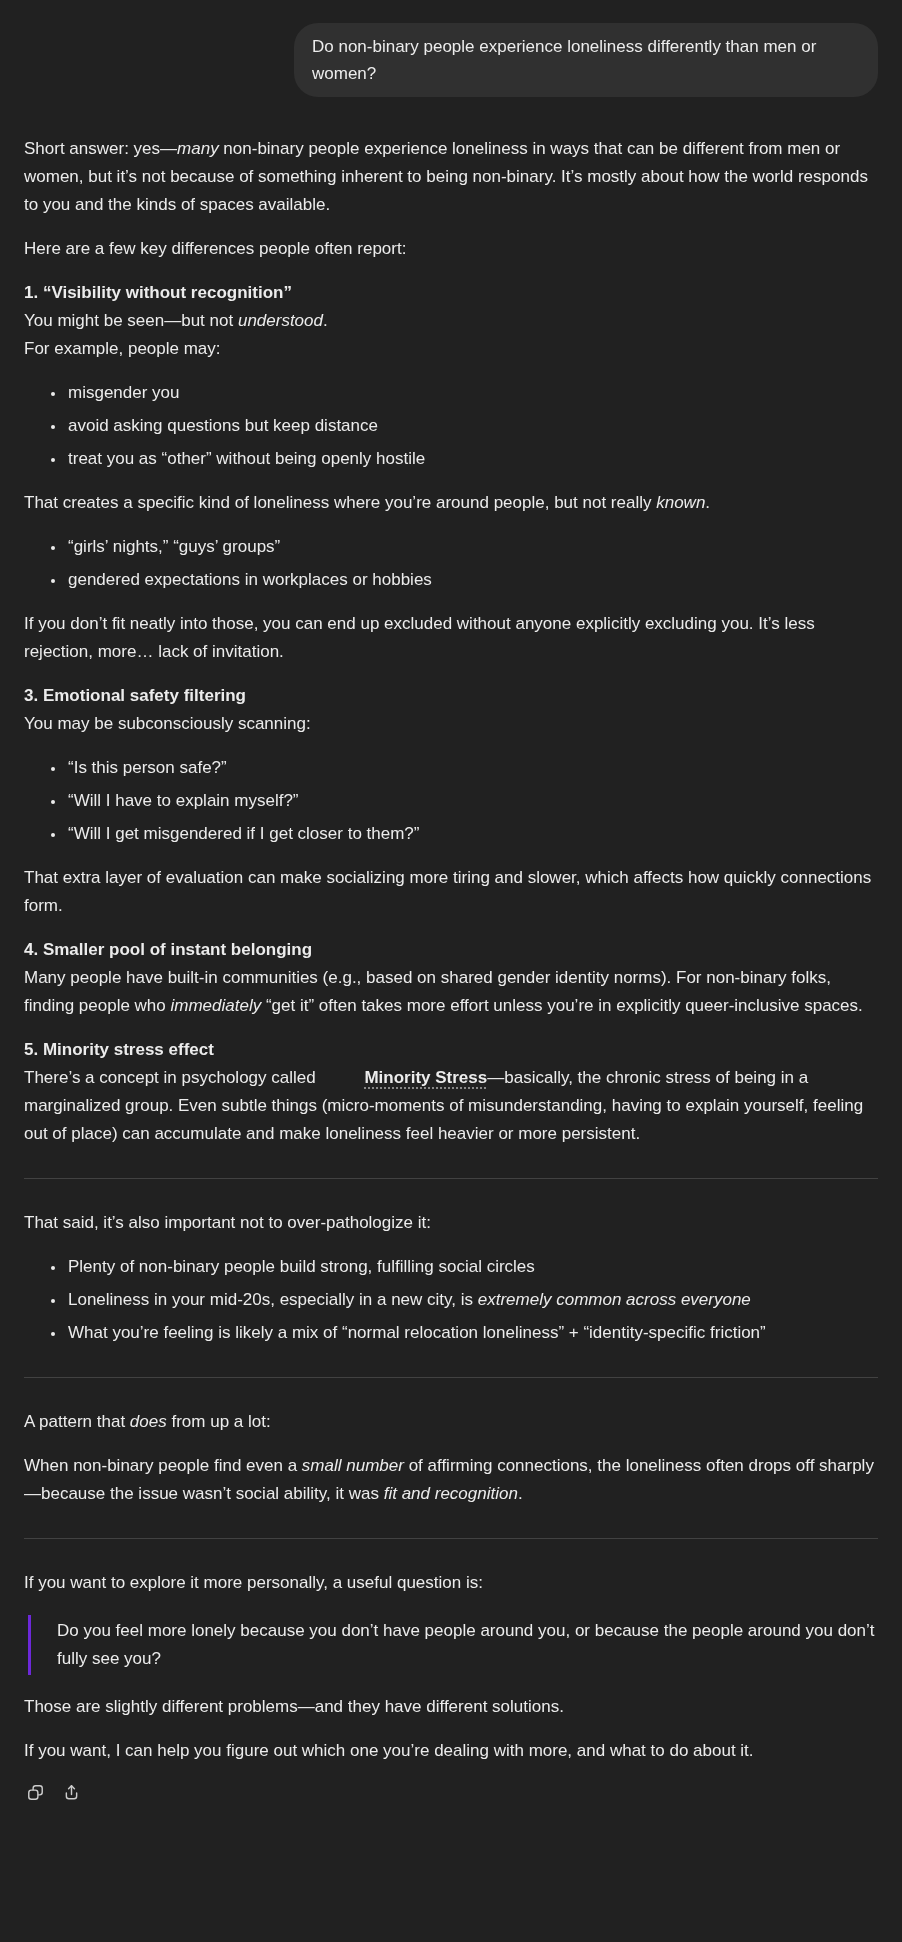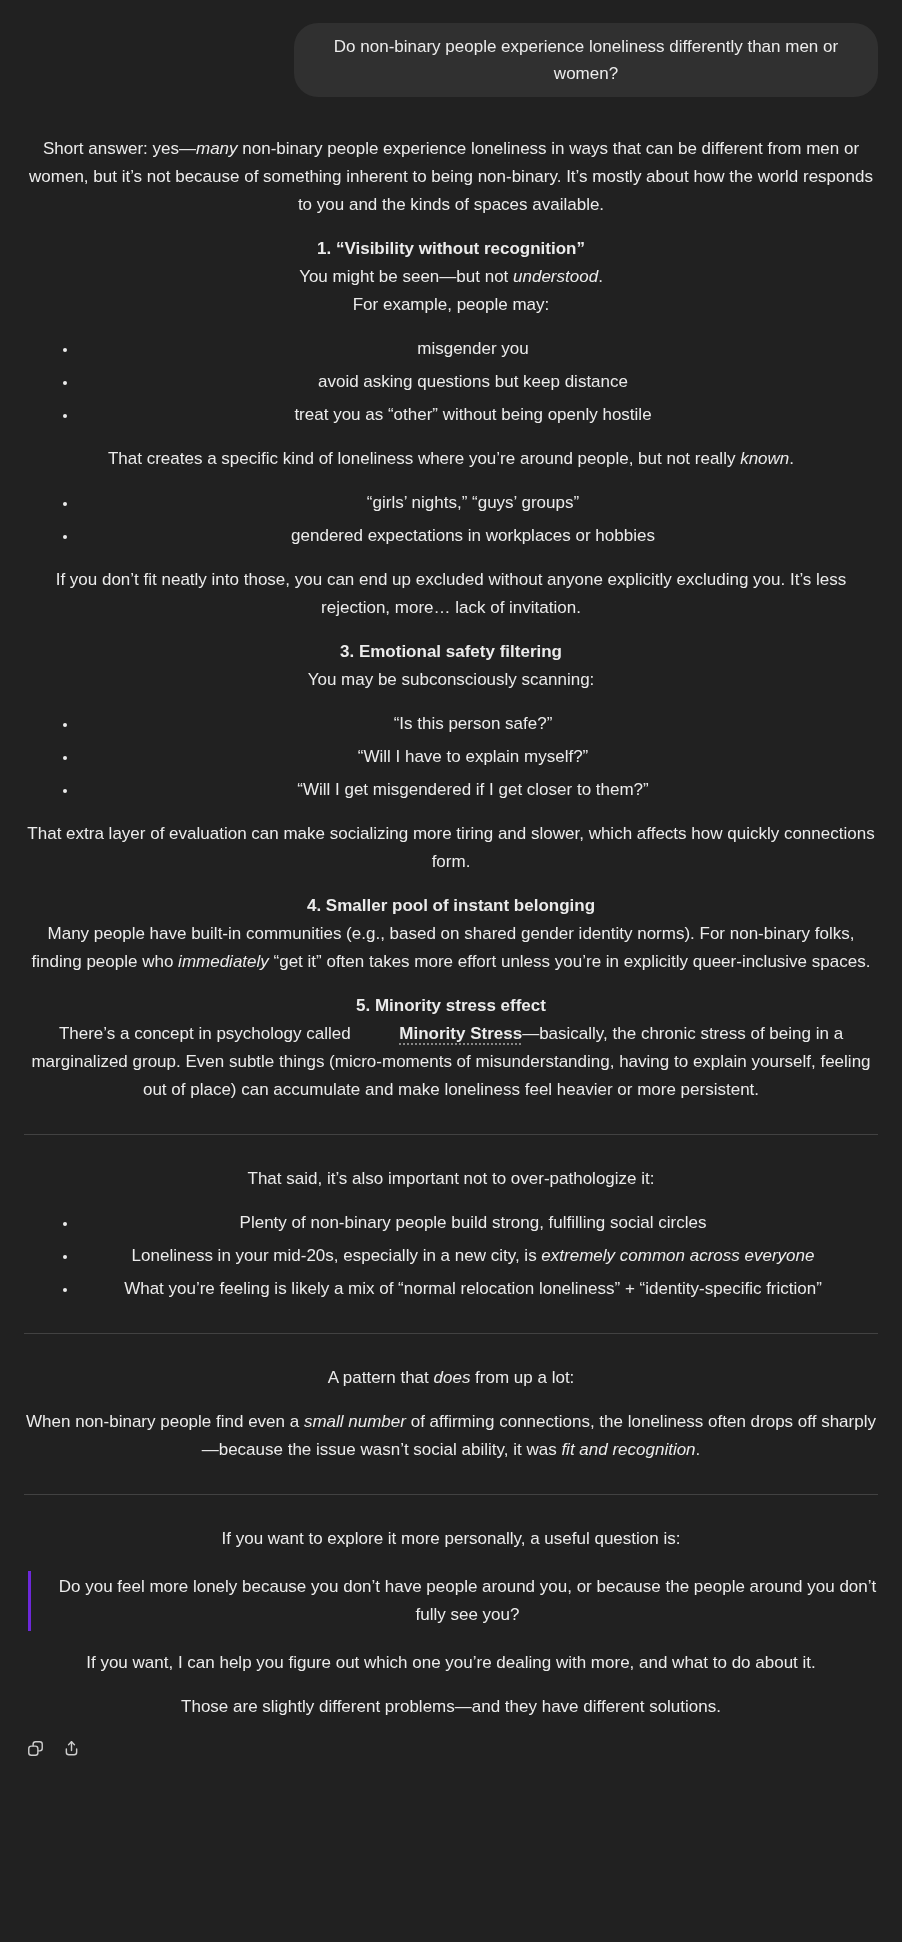--- a/index.html
+++ b/index.html
@@ -11,21 +11,20 @@
     color: #ececec;
     font-family: "Liberation Sans", "DejaVu Sans", sans-serif;
     font-size: 17px;
     line-height: 28px;
     overflow: hidden;
     -webkit-font-smoothing: antialiased;
   }
   .page {
     width: 902px;
     padding: 23px 24px 20px 24px;
-    text-align: center;
   }
   
   .user-row {
     display: flex;
     justify-content: flex-end;
     margin-bottom: 38px;
   }
   .user-bubble {
     background: #303030;
     border-radius: 24px;
@@ -34,21 +33,21 @@
     line-height: 27px;
     color: #ececec;
   }
   
   .assistant p { margin: 16px 0; }
   .assistant p:first-child { margin-top: 4px; }
   .assistant ul {
     margin: 12px 0 16px 0;
     padding-left: 42px;
   }
-  .assistant li { margin: 5px 12px; padding-left: 2px; }
+  .assistant li { margin: 5px 0; padding-left: 2px; }
   .assistant li::marker { color: #ececec; font-size: 0.85em; }
   .assistant hr {
     border: 0;
     border-top: 1px solid #424242;
     margin: 30px 0;
   }
   .assistant blockquote {
     margin: 18px 0 18px 4px;
     border-left: 3px solid #6d28d9;
     padding: 2px 0 2px 26px;
@@ -85,20 +84,21 @@
 <body>
 
 <div class="page">
 
   <div class="user-row">
     <div class="user-bubble">Do non-binary people experience loneliness differently than men or women?</div>
   </div>
 
   <div class="assistant">
       <p><span>Short answer: yes—</span><span class="i">many</span><span> non-binary people experience loneliness in ways that can be different from men or women, but it’s not because of something inherent to being non-binary. It’s mostly about how the world responds to you and the kinds of spaces available.</span></p>
+      <p><span>Here are a few key differences people often report:</span></p>
       <p><span class="b">1. “Visibility without recognition”</span><br><span>You might be seen—but not </span><span class="i">understood</span><span>.</span><br><span>For example, people may:</span></p>
       <ul>
         <li><span>misgender you</span></li>
         <li><span>avoid asking questions but keep distance</span></li>
         <li><span>treat you as “other” without being openly hostile</span></li>
       </ul>
       <p><span>That creates a specific kind of loneliness where you’re around people, but not really </span><span class="i">known</span><span>.</span></p>
       <ul>
         <li><span>“girls’ nights,” “guys’ groups”</span></li>
         <li><span>gendered expectations in workplaces or hobbies</span></li>
@@ -119,22 +119,22 @@
         <li><span>Plenty of non-binary people build strong, fulfilling social circles</span></li>
         <li><span>Loneliness in your mid-20s, especially in a new city, is </span><span class="i">extremely common across everyone</span></li>
         <li><span>What you’re feeling is likely a mix of “normal relocation loneliness” + “identity-specific friction”</span></li>
       </ul>
       <hr>
       <p><span>A pattern that </span><span class="i">does</span><span> from up a lot:</span></p>
       <p><span>When non-binary people find even a </span><span class="i">small number</span><span> of affirming connections, the loneliness often drops off sharply—because the issue wasn’t social ability, it was </span><span class="i">fit and recognition</span><span>.</span></p>
       <hr>
       <p><span>If you want to explore it more personally, a useful question is:</span></p>
       <blockquote><span>Do you feel more lonely because you don’t have people around you, or because the people around you don’t fully see you?</span></blockquote>
+      <p><span>Those are slightly different problems—and they have different solutions.</span></p>
       <p><span>If you want, I can help you figure out which one you’re dealing with more, and what to do about it.</span></p>
-      <p><span>Those are slightly different problems—and they have different solutions.</span></p>
     </div>
 
   <div class="actions">
     <button class="action-btn" aria-label="Copy">
       <span>
         <svg width="19" height="19" viewBox="0 0 24 24" fill="none" stroke="currentColor" stroke-width="1.8" stroke-linecap="round" stroke-linejoin="round">
           <rect x="9" y="3.5" width="11.5" height="11.5" rx="3.2"></rect>
           <rect x="3.5" y="9" width="11.5" height="11.5" rx="3.2" fill="#212121"></rect>
         </svg>
       </span>

